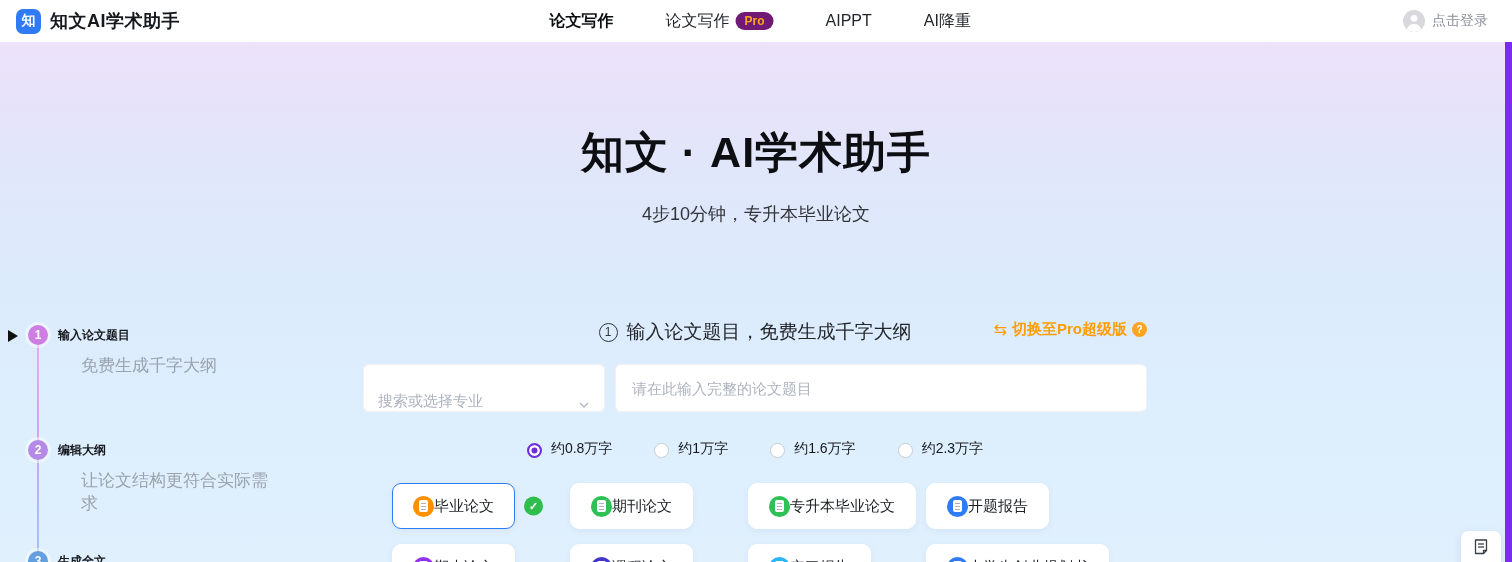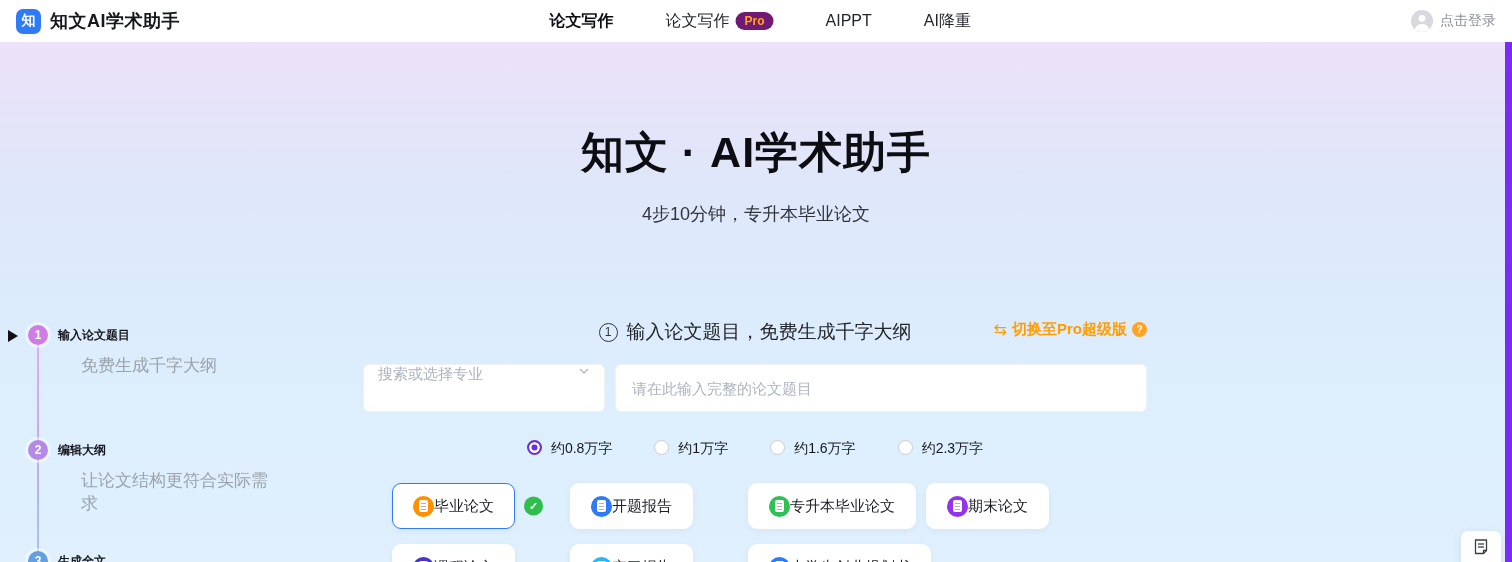--- a/index.html
+++ b/index.html
@@ -8,21 +8,21 @@
 
   
   .navbar { position:relative; height:42px; background:#fff; display:flex; align-items:center; padding:0 16px; z-index:5; }
   .brand { display:flex; align-items:center; gap:9px; }
   .logo { width:25px; height:25px; background:#2f7bf6; border-radius:7px; color:#fff; font-size:14px; font-weight:700; display:flex; align-items:center; justify-content:center; }
   .brand-title { font-size:18px; font-weight:700; letter-spacing:0.5px; }
   .nav-center { position:absolute; left:50%; top:0; transform:translateX(-49%); height:42px; display:flex; align-items:center; gap:52px; }
   .nav-item { font-size:16px; color:#23262b; cursor:pointer; display:flex; align-items:center; gap:6px; white-space:nowrap; }
   .nav-item.active { font-weight:700; color:#0c0e12; }
   .pro-badge { background:#701a75; color:#ffa322; font-size:12px; font-weight:700; padding:2px 9px; border-radius:11px; line-height:1.2; }
-  .login { position:absolute; right:16px; top:0; height:42px; display:flex; align-items:center; gap:7px; cursor:pointer; }
+  .login { position:absolute; right:24px; top:0; height:42px; display:flex; align-items:center; gap:7px; cursor:pointer; }
   .login-text { font-size:14px; color:#8a8f99; }
 
   
   .hero { position:relative; height:528px;
     background:linear-gradient(180deg,#ece2fa 0%,#e6e3f9 12%,#e0e7fa 26%,#dcebfc 45%,#ddeefd 70%,#e0f0fd 100%); }
   .hero-title { padding-top:82px; text-align:center; font-size:43px; font-weight:800; letter-spacing:1px; color:#0c0e12; }
   .hero-sub { margin-top:20px; text-align:center; font-size:18px; color:#32353b; }
 
   
   .steps { position:absolute; left:0; top:283px; width:270px; height:279px; }
@@ -43,29 +43,29 @@
   .head-main { display:flex; align-items:center; gap:9px; font-size:19px; color:#23262b; }
   .circle-num { width:19px; height:19px; border:1.6px solid #32353b; border-radius:50%; font-size:12px; font-weight:400;
     display:flex; align-items:center; justify-content:center; color:#32353b; }
   .pro-link { position:absolute; right:0; top:1px; display:flex; align-items:center; gap:5px;
     color:#ff9d00; font-size:15px; font-weight:700; cursor:pointer; }
   .swap-glyph { font-size:16px; font-weight:400; }
   .q-icon { width:15px; height:15px; border-radius:50%; background:#ffa322; color:#fff; font-size:10px; font-weight:700;
     display:flex; align-items:center; justify-content:center; }
 
   .inputs-row { margin-top:19px; display:flex; gap:10px; }
-  .select-box { width:242px; height:48px; background:#fff; border-radius:6px; display:flex; align-items:flex-start;
+  .select-box { width:242px; height:48px; background:#fff; border-radius:6px; display:flex; align-items:flex-end;
     padding:0 14px; cursor:pointer; border:1px solid #f0f1f5; }
   .select-ph { flex:1; font-size:15px; color:#adb4bf; }
   .title-input { flex:1; height:48px; background:#fff; border:1px solid #f0f1f5; border-radius:6px; padding:0 16px;
     font-size:15px; color:#15181d; outline:none; font-family:inherit; }
   .title-input::placeholder { color:#adb4bf; }
 
   .radio-row { margin-top:28px; display:flex; justify-content:center; gap:42px; }
-  .radio-item { display:flex; align-items:flex-start; gap:9px; cursor:pointer; font-size:14px; color:#15181d; }
+  .radio-item { display:flex; align-items:flex-end; gap:9px; cursor:pointer; font-size:14px; color:#15181d; }
   .radio-circle { width:15px; height:15px; border-radius:50%; background:#fff; border:1px solid #c6ccd4; }
   .radio-item.selected .radio-circle { background:#6d2ee0; border-color:#6d2ee0; box-shadow:inset 0 0 0 2.5px #fff; border-width:2px; }
 
   .papers-grid { margin-top:25px; margin-left:29px; display:grid;
     grid-template-columns:178px 178px 178px auto; row-gap:15px; justify-items:start; }
   .paper-btn { position:relative; height:46px; display:inline-flex; align-items:center; background:#fff;
     border:1px solid #fff; border-radius:9px; padding:0 20px; font-size:15px; color:#1c1f24; cursor:pointer;
     box-shadow:0 2px 6px rgba(90,110,160,0.08); white-space:nowrap; }
   .paper-btn.selected { border:1.6px solid #2f7bf6; }
   .picon { width:21px; height:21px; border-radius:50%; display:flex; align-items:center; justify-content:center; flex:none; }
@@ -187,30 +187,36 @@
 
     <div class="papers-grid">
       <button class="paper-btn selected">
         <span class="picon" style="background: rgb(255, 145, 0);">
             <span class="pdoc"></span>
           </span>
         <span>毕业论文</span>
         <span class="check-badge">✓</span>
       </button>
       <button class="paper-btn">
+        <span class="picon" style="background: rgb(46, 193, 85);">
+            <span class="pdoc"></span>
+          </span>
+        <span>期刊论文</span>
+      </button>
+      <button class="paper-btn">
+        <span class="picon" style="background: rgb(46, 193, 85);">
+            <span class="pdoc"></span>
+          </span>
+        <span>专升本毕业论文</span>
+      </button>
+      <button class="paper-btn">
         <span class="picon" style="background: rgb(47, 123, 246);">
             <span class="pdoc"></span>
           </span>
         <span>开题报告</span>
-      </button>
-      <button class="paper-btn">
-        <span class="picon" style="background: rgb(46, 193, 85);">
-            <span class="pdoc"></span>
-          </span>
-        <span>专升本毕业论文</span>
       </button>
       <button class="paper-btn">
         <span class="picon" style="background: rgb(147, 51, 234);">
             <span class="pdoc"></span>
           </span>
         <span>期末论文</span>
       </button>
       <button class="paper-btn">
         <span class="picon" style="background: rgb(67, 56, 202);">
             <span class="pdoc"></span>

